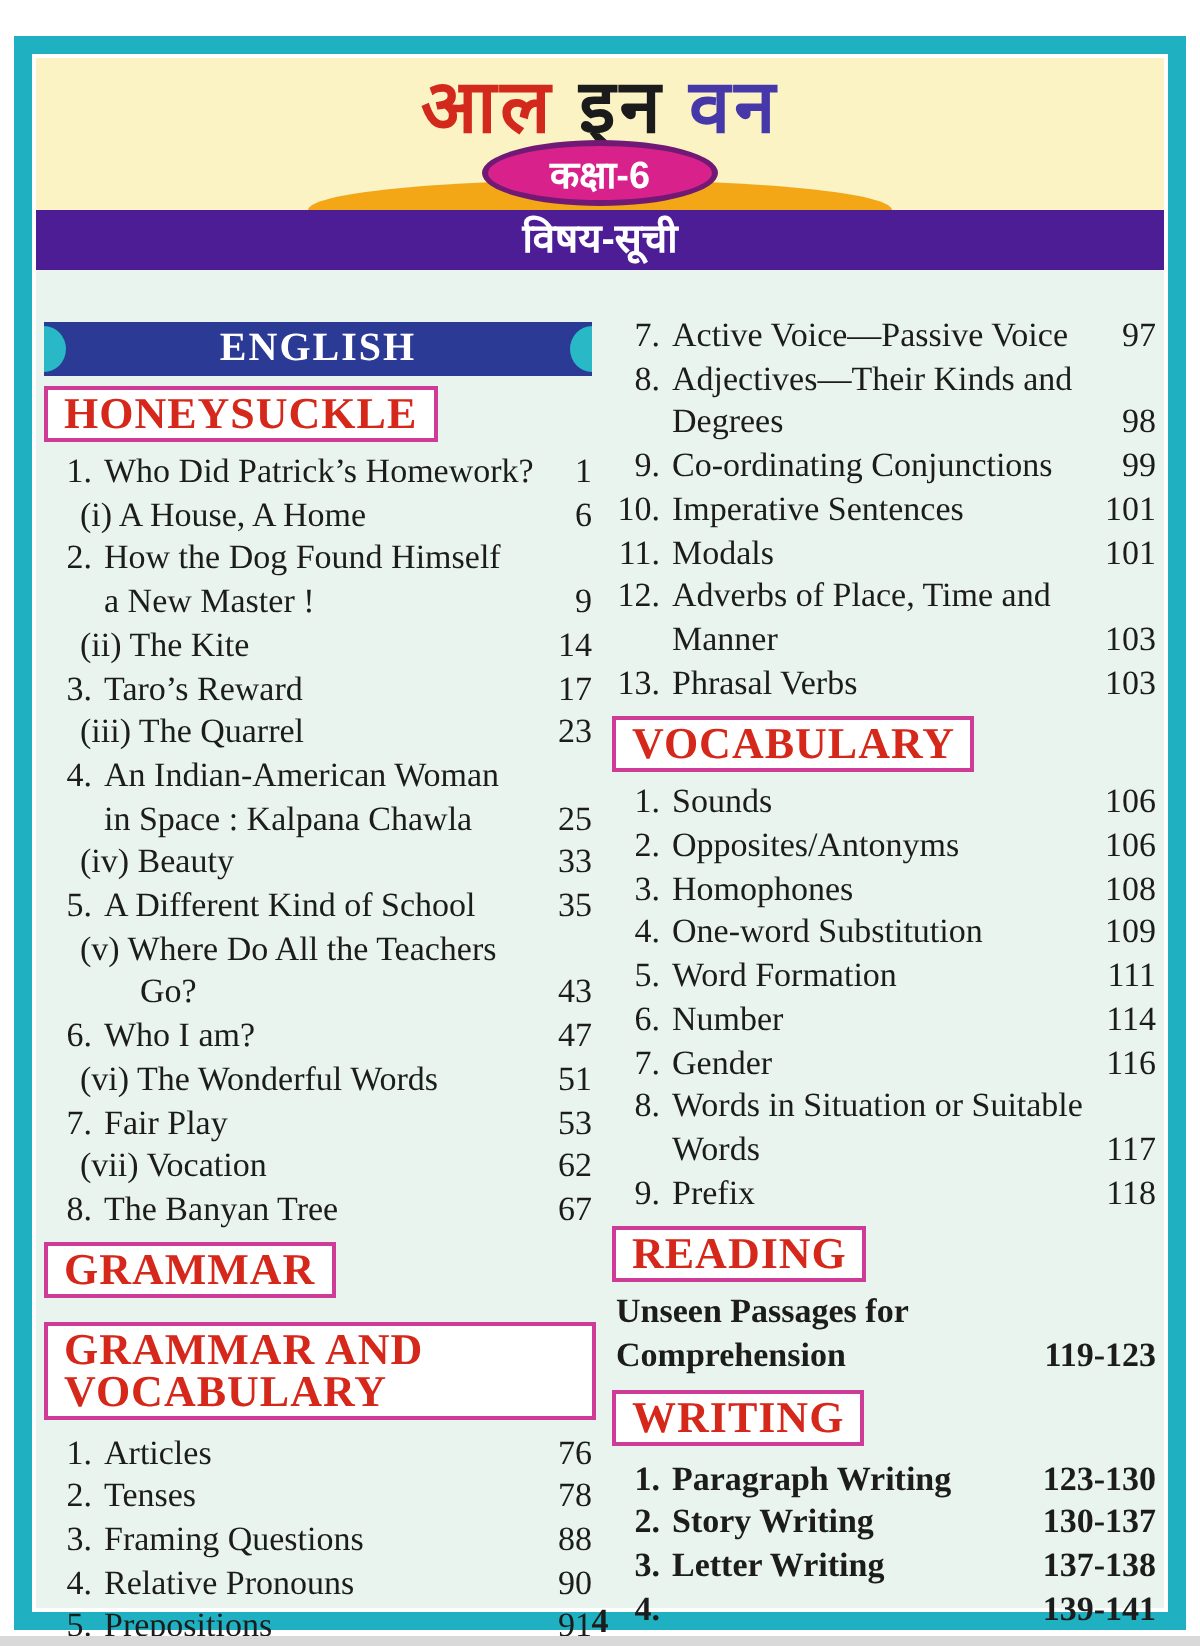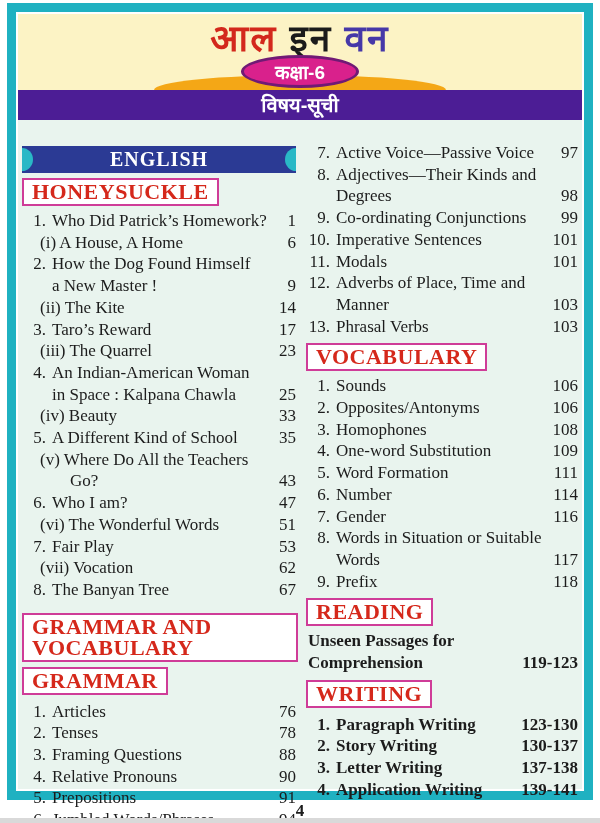--- a/index.html
+++ b/index.html
@@ -1,21 +1,21 @@
 <!DOCTYPE html>
 <html><head>
 <meta charset="utf-8">
 <style>
   html,body{margin:0;padding:0;}
   body{
     width:600px;height:823px;position:relative;background:#ffffff;
     font-family:"Liberation Serif", serif;color:#1c1c1c;overflow:hidden;
   }
   .frame{
-    position:absolute;left:7px;top:3px;width:586px;height:797px;
+    position:absolute;left:7px;top:18px;width:586px;height:797px;
     box-sizing:border-box;border:9px solid #1fb1c1;background:#e9f4ee;
     box-shadow:inset 0 0 0 2px #ffffff;
   }
   
   .masthead{
     position:relative;height:76px;background:#fcf3c5;
     margin:2px 2px 0 2px;overflow:visible;z-index:1;
   }
   .masthead-title{
     text-align:center;font-size:37px;font-weight:bold;line-height:46px;
@@ -216,25 +216,25 @@
             <span class="pg">62</span>
           </div>
 
           <div class="toc-row">
             <span class="num">8.</span>
             <span class="txt">The Banyan Tree</span>
             <span class="pg">67</span>
           </div>
         </div>
 
+      <div class="hwrap">
+        <span class="heading-box">GRAMMAR</span>
+      </div>
       <div class="hwrap mt10">
         <span class="heading-box">GRAMMAR  AND VOCABULARY</span>
-      </div>
-      <div class="hwrap">
-        <span class="heading-box">GRAMMAR</span>
       </div>
       <div class="rows mt6">
 
           <div class="toc-row">
             <span class="num">1.</span>
             <span class="txt">Articles</span>
             <span class="pg">76</span>
           </div>
 
           <div class="toc-row">
@@ -429,21 +429,20 @@
           </div>
 
           <div class="toc-row bold">
             <span class="num">3.</span>
             <span class="txt">Letter Writing</span>
             <span class="pg">137-138</span>
           </div>
 
           <div class="toc-row bold">
             <span class="num">4.</span>
-            <span class="txt">Application Writing</span>
             <span class="pg">139-141</span>
           </div>
         </div>
     </div>
 
   </div>
 </div>
 
 <div class="page-num">4</div>
 <div class="bottom-strip"></div>

